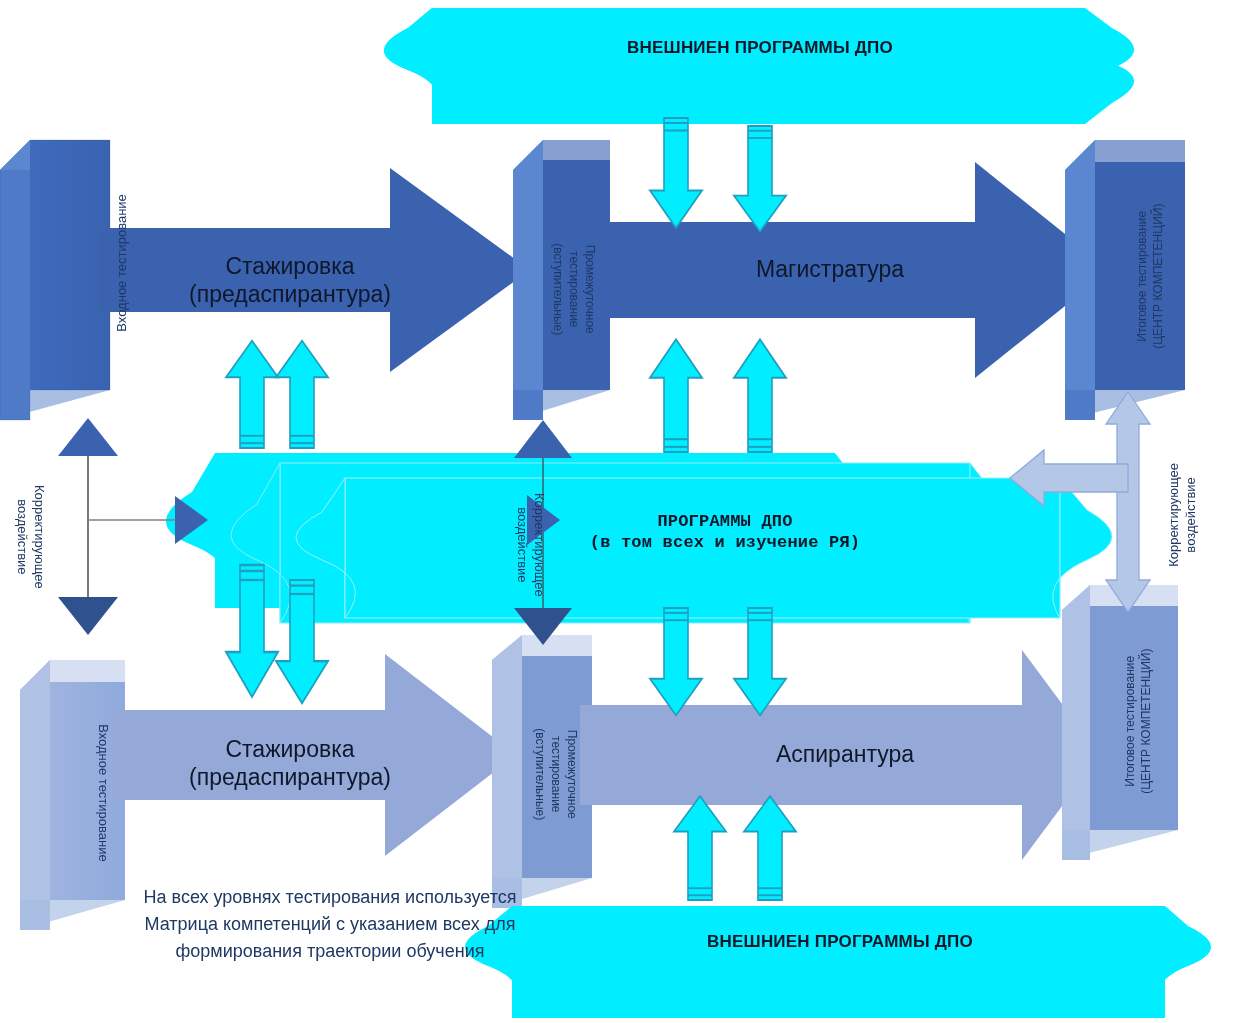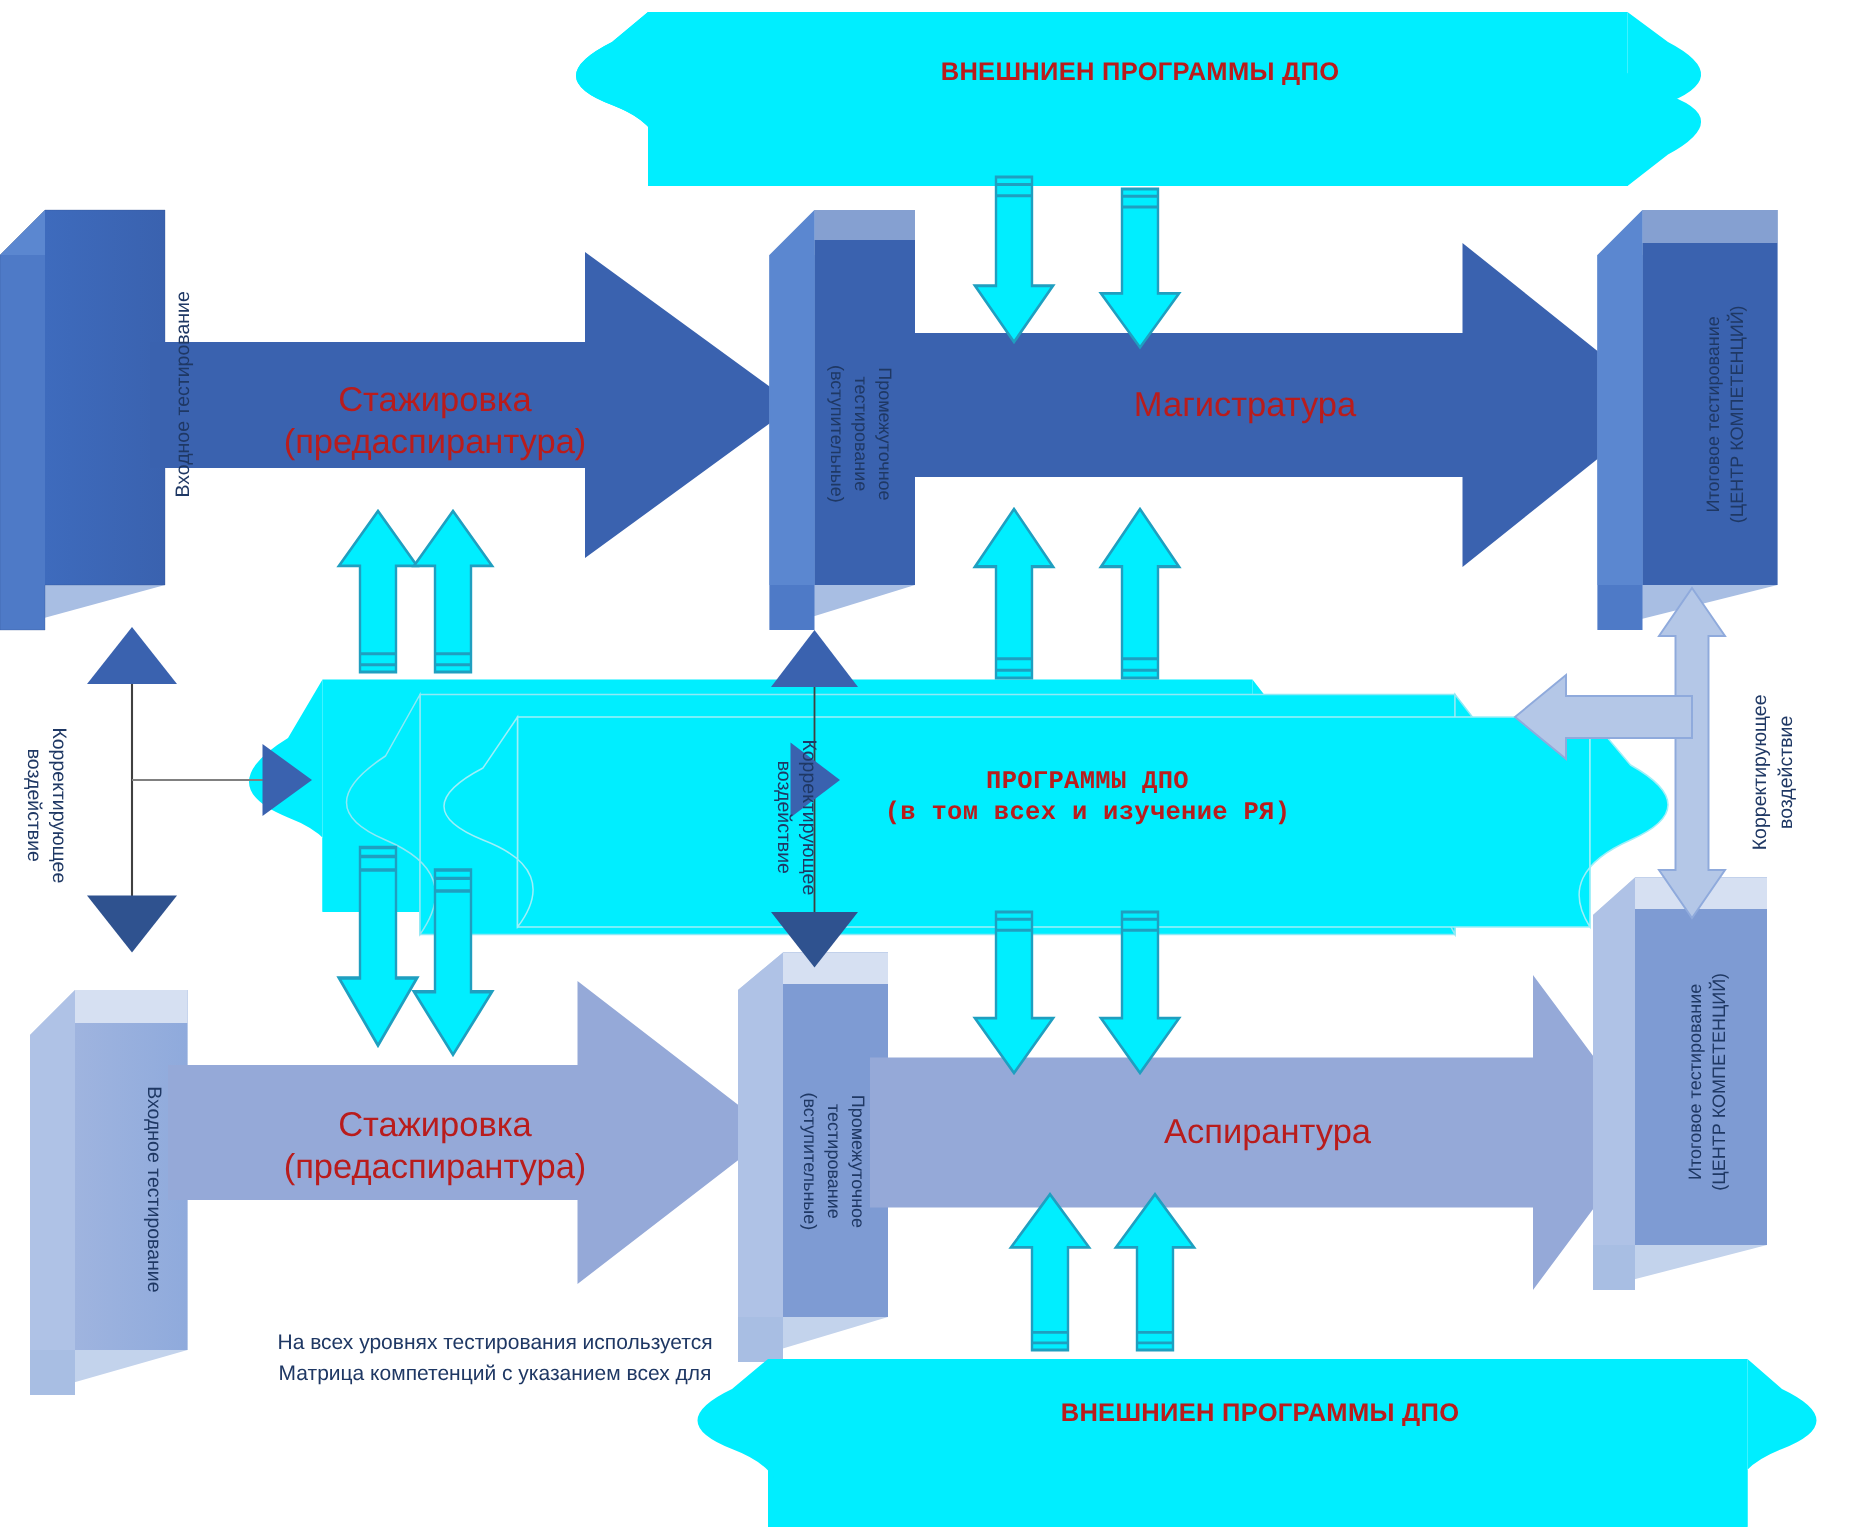--- a/index.html
+++ b/index.html
@@ -1,28 +1,28 @@
 <!DOCTYPE html>
 <html><head>
 <meta charset="utf-8">
 <style>
   html,body{margin:0;padding:0;background:#fff;}
   body{font-family:"Liberation Sans","DejaVu Sans",sans-serif;}
   #stage{position:relative;width:1233px;height:1023px;overflow:hidden;background:#ffffff;}
   #stage svg.layer{position:absolute;left:0;top:0;width:1233px;height:1023px;}
-  .lbl{position:absolute;color:#b91c1c;text-align:center;line-height:1.22;}
+  .lbl{position:absolute;color:#0f172a;text-align:center;line-height:1.22;}
   .lbl.dark{color:#1F3864;}
   .vert-l{transform:rotate(-90deg);transform-origin:50% 50%;}
   .vert-r{transform:rotate(90deg);transform-origin:50% 50%;}
   .nowrap{white-space:nowrap;}
   .t-big{font-size:23px;}
   .t-sm{font-size:13px;}
   .t-xs{font-size:12px;}
   .t-banner{font-size:17px;font-weight:bold;letter-spacing:.2px;}
-  .t-note{font-size:14px;}
+  .t-note{font-size:18px;}
 </style>
 </head>
 <body>
 
 <div id="stage">
 
   <svg class="layer" viewBox="0 0 1233 1023">
     <defs>
       <linearGradient id="gDarkFace" x1="0" y1="0" x2="1" y2="0">
         <stop offset="0%" stop-color="#3E6BBD"></stop>
@@ -278,15 +278,16 @@
   </div>
 
   <div class="lbl dark t-sm vert-l" style="left:1075px;top:498px;width:215px;line-height:1.3;">
     <div>Корректирующее</div>
     <div>воздействие</div>
   </div>
 
   <div class="lbl dark t-note" style="left:140px;top:884px;width:380px;line-height:1.5;">
     <div>На всех уровнях тестирования используется</div>
     <div>Матрица компетенций с указанием всех для</div>
+    <div>формирования траектории обучения</div>
   </div>
 
 </div>
 
 </body></html>

